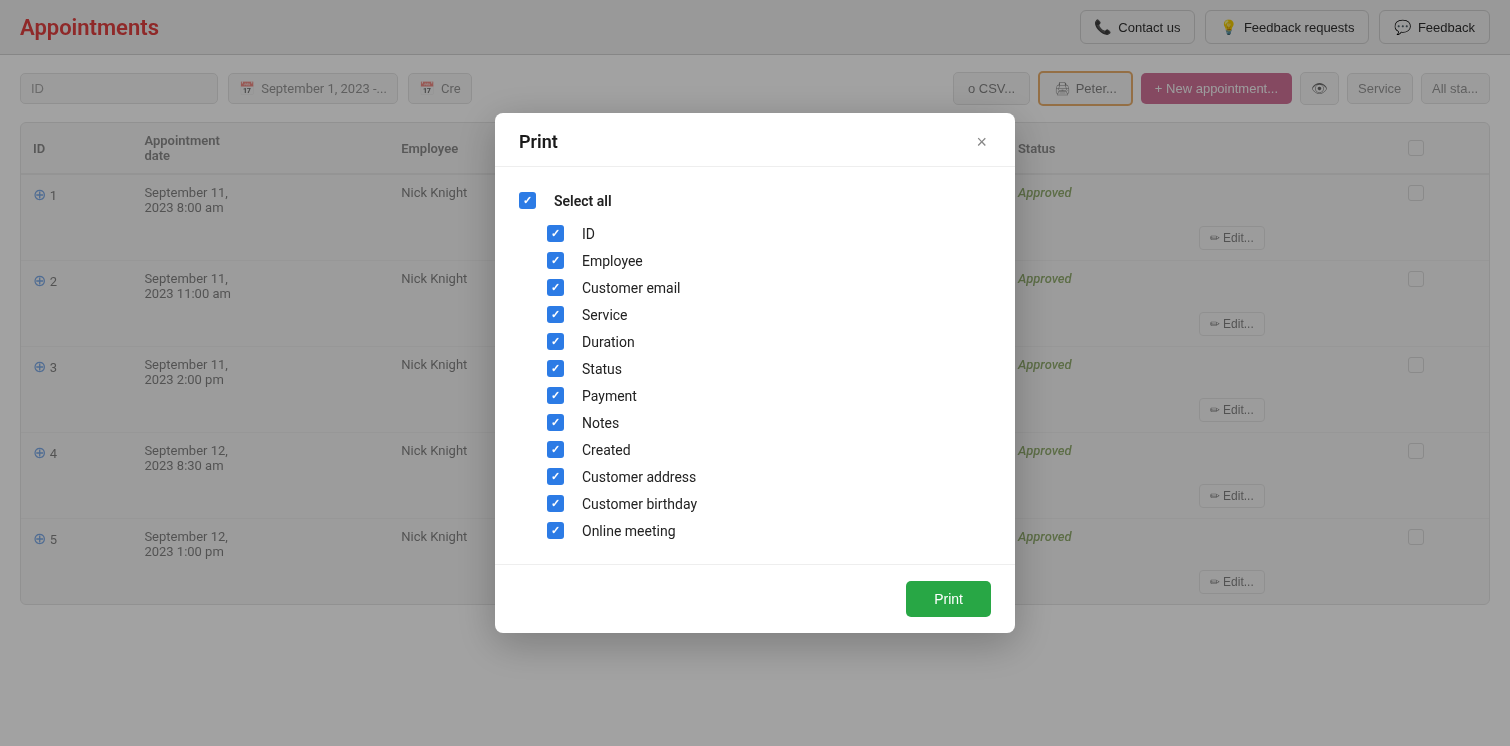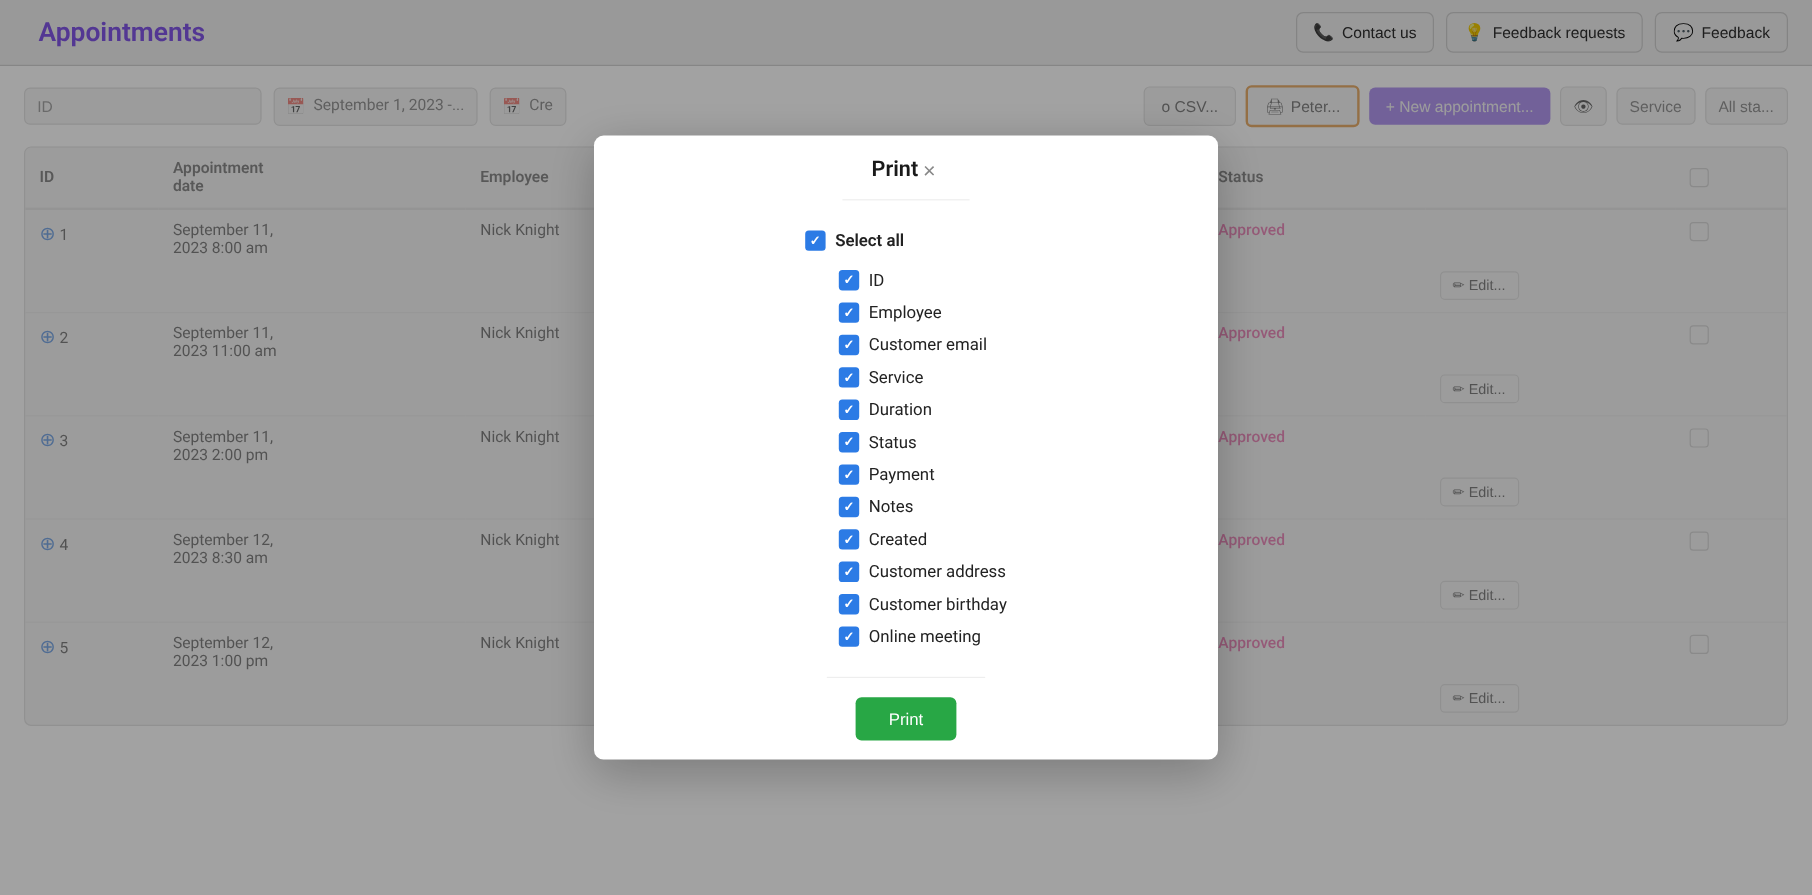--- a/index.html
+++ b/index.html
@@ -26,22 +26,21 @@
       display: flex;
       align-items: center;
       justify-content: space-between;
       padding: 10px 20px;
       background: #fff;
       border-bottom: 1px solid #e0e0e0;
     }
     .page-title {
       font-size: 22px;
       font-weight: 600;
-      color: #8b5cf6;
-      margin-left: 12px;
+      color: #ef4444;
     }
     .top-bar-actions {
       display: flex;
       gap: 10px;
       align-items: center;
     }
     .top-btn {
       display: flex;
       align-items: center;
       gap: 6px;
@@ -106,21 +105,21 @@
       cursor: pointer;
       color: #333;
       display: flex;
       align-items: center;
       gap: 5px;
     }
     .btn-new {
       padding: 8px 14px;
       border: none;
       border-radius: 5px;
-      background: #8b5cf6;
+      background: #be185d;
       font-size: 13px;
       cursor: pointer;
       color: #fff;
       display: flex;
       align-items: center;
       gap: 5px;
     }
     .btn-eye {
       padding: 8px 10px;
       border: 1px solid #ddd;
@@ -179,22 +178,23 @@
       background: #fff;
       cursor: pointer;
       font-size: 12px;
       color: #333;
       display: flex;
       align-items: center;
       gap: 4px;
       margin-top: 41px;
     }
     .status-approved {
-      color: #ec4899;
+      color: #4d7c0f;
       font-weight: 500;
+      font-style: italic;
     }
     .row-check {
       width: 16px;
       height: 16px;
       border: 1px solid #ccc;
       border-radius: 3px;
       background: #fff;
     }
 
     
@@ -212,21 +212,20 @@
     
     .modal {
       background: #fff;
       border-radius: 8px;
       width: 520px;
       max-height: 90vh;
       box-shadow: 0 10px 40px rgba(0,0,0,0.25);
       display: flex;
       flex-direction: column;
       z-index: 101;
-      align-items: center;
     }
     .modal-header {
       display: flex;
       align-items: center;
       justify-content: space-between;
       padding: 18px 24px 14px;
       border-bottom: 1px solid #eee;
     }
     .modal-title {
       font-size: 18px;
@@ -251,21 +250,21 @@
       padding: 16px 24px;
       display: flex;
       justify-content: flex-end;
       border-top: 1px solid #eee;
     }
 
     
     .checkbox-item {
       display: flex;
       align-items: center;
-      gap: 8px;
+      gap: 18px;
       padding: 5px 0;
       cursor: pointer;
     }
     .checkbox-item.select-all {
       font-weight: 600;
       margin-bottom: 6px;
     }
     .checkbox-item.indented {
       padding-left: 28px;
     }

